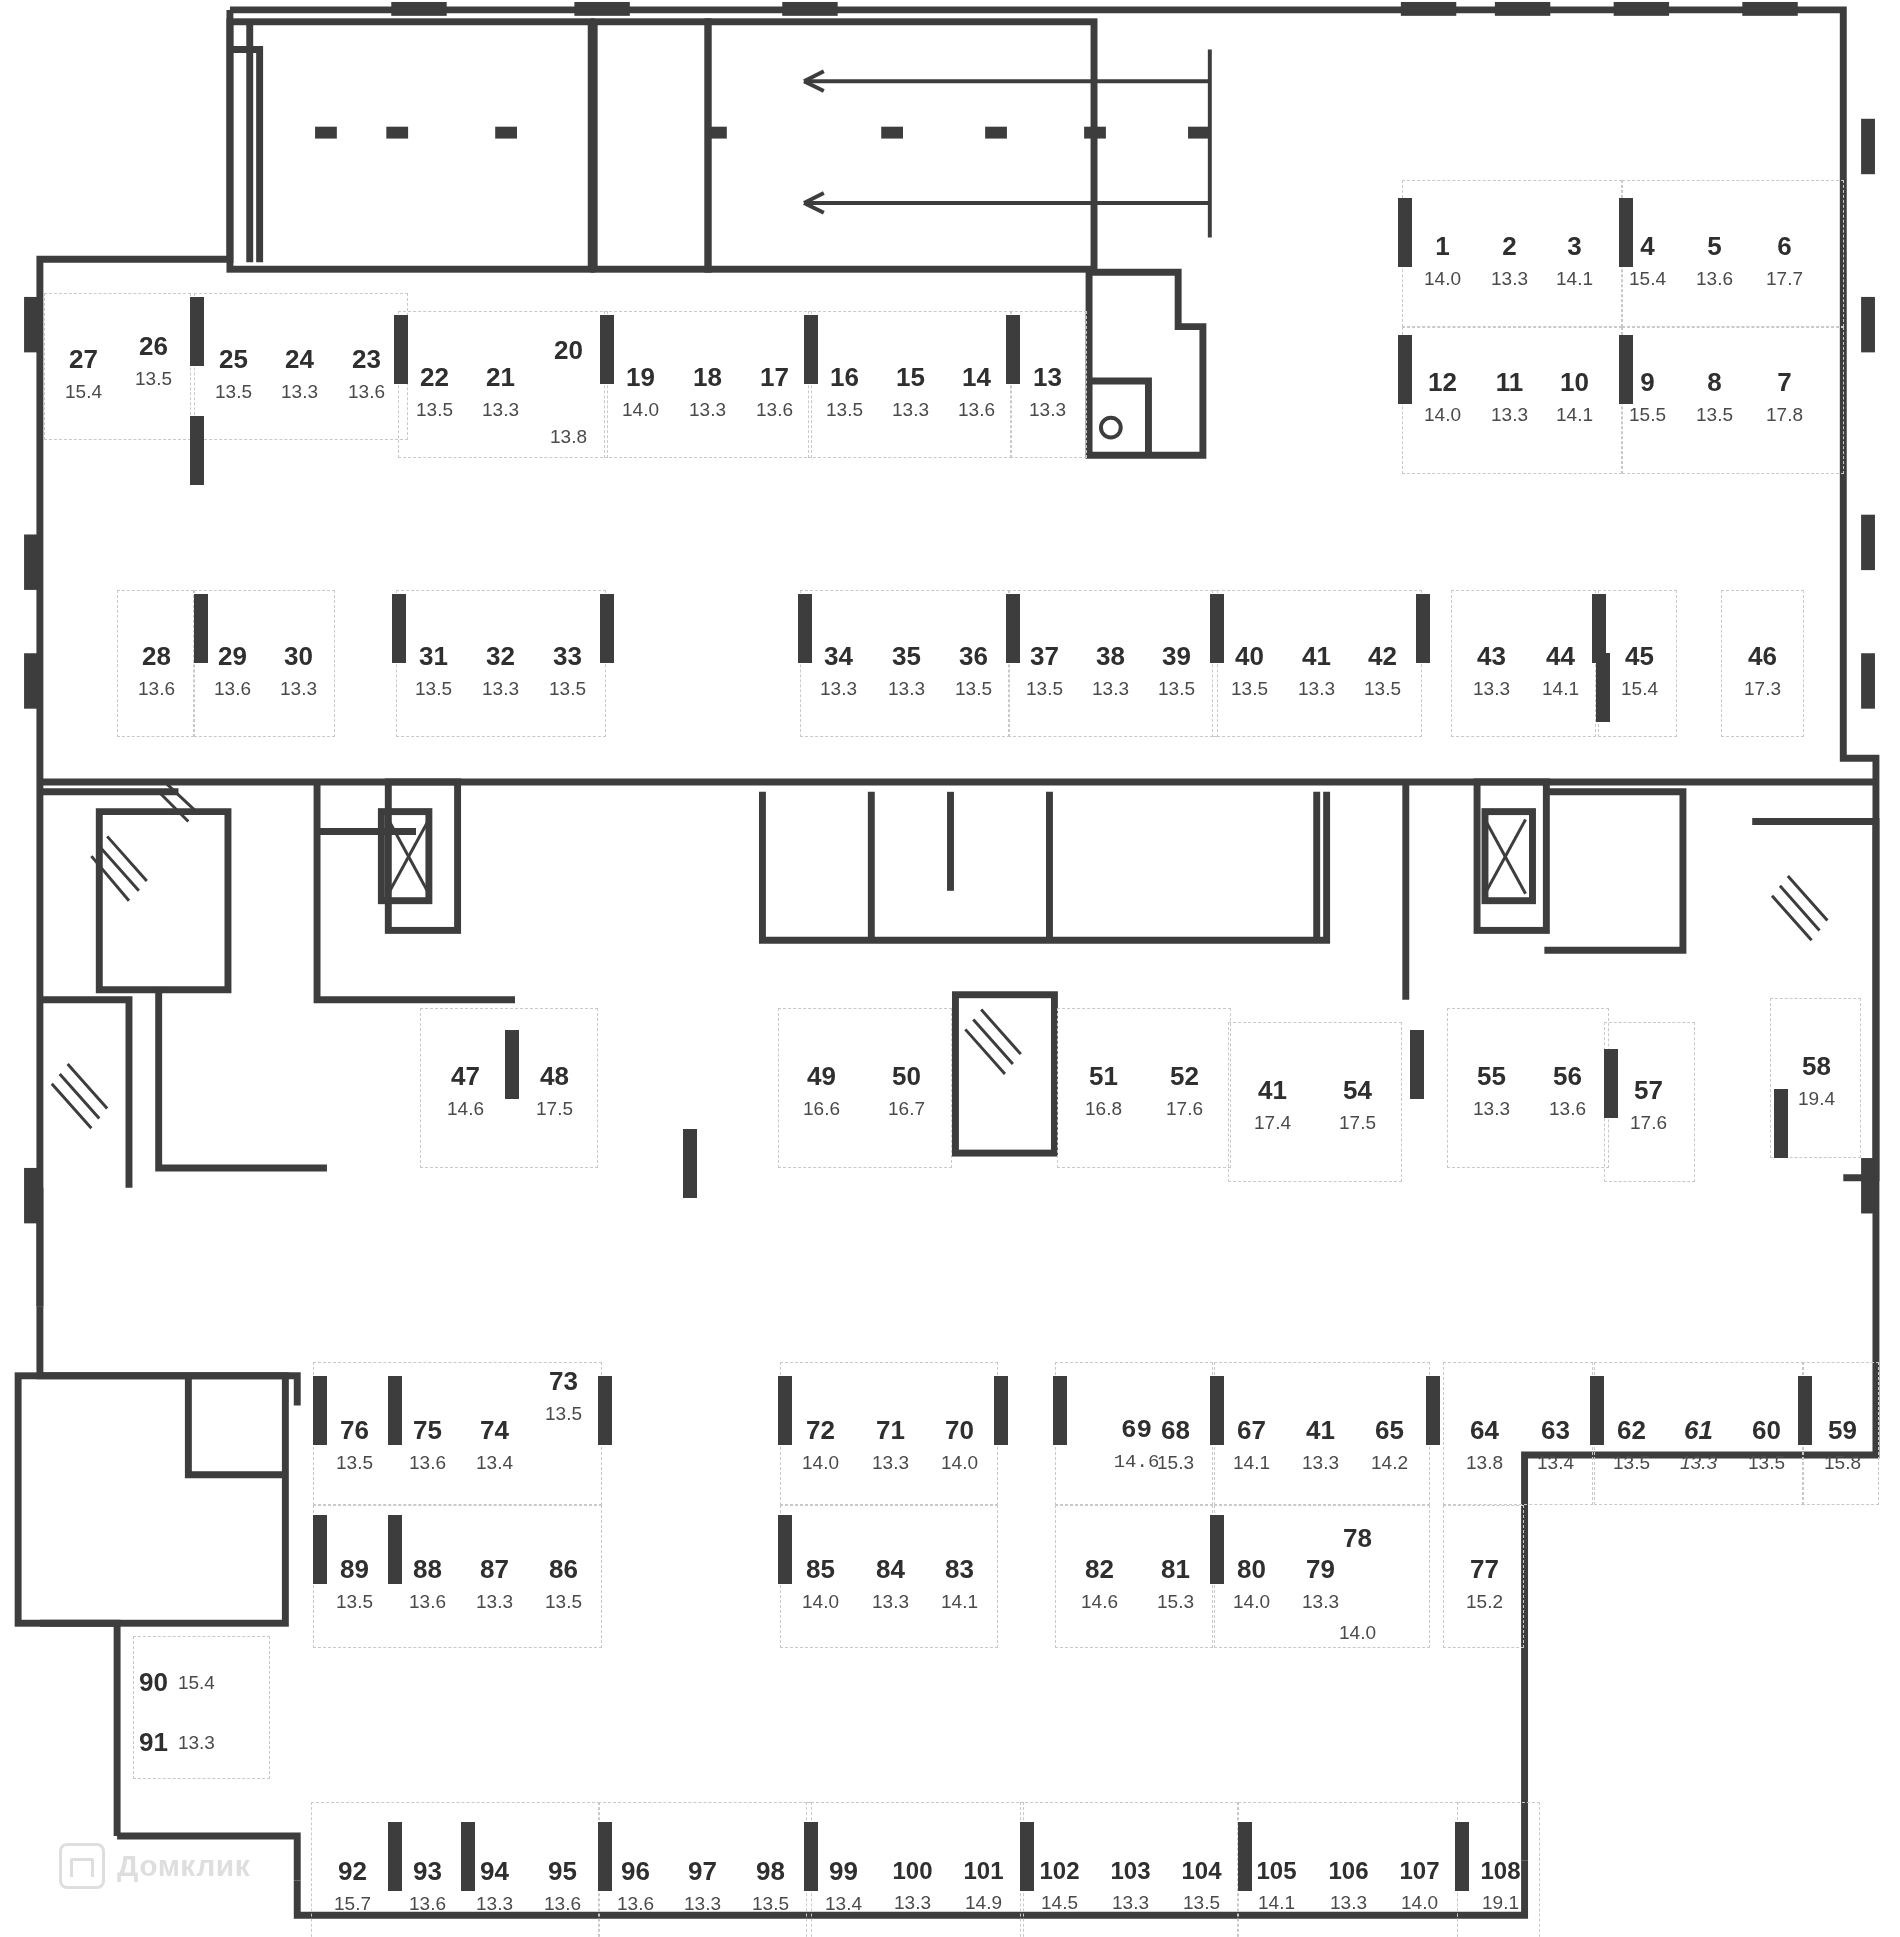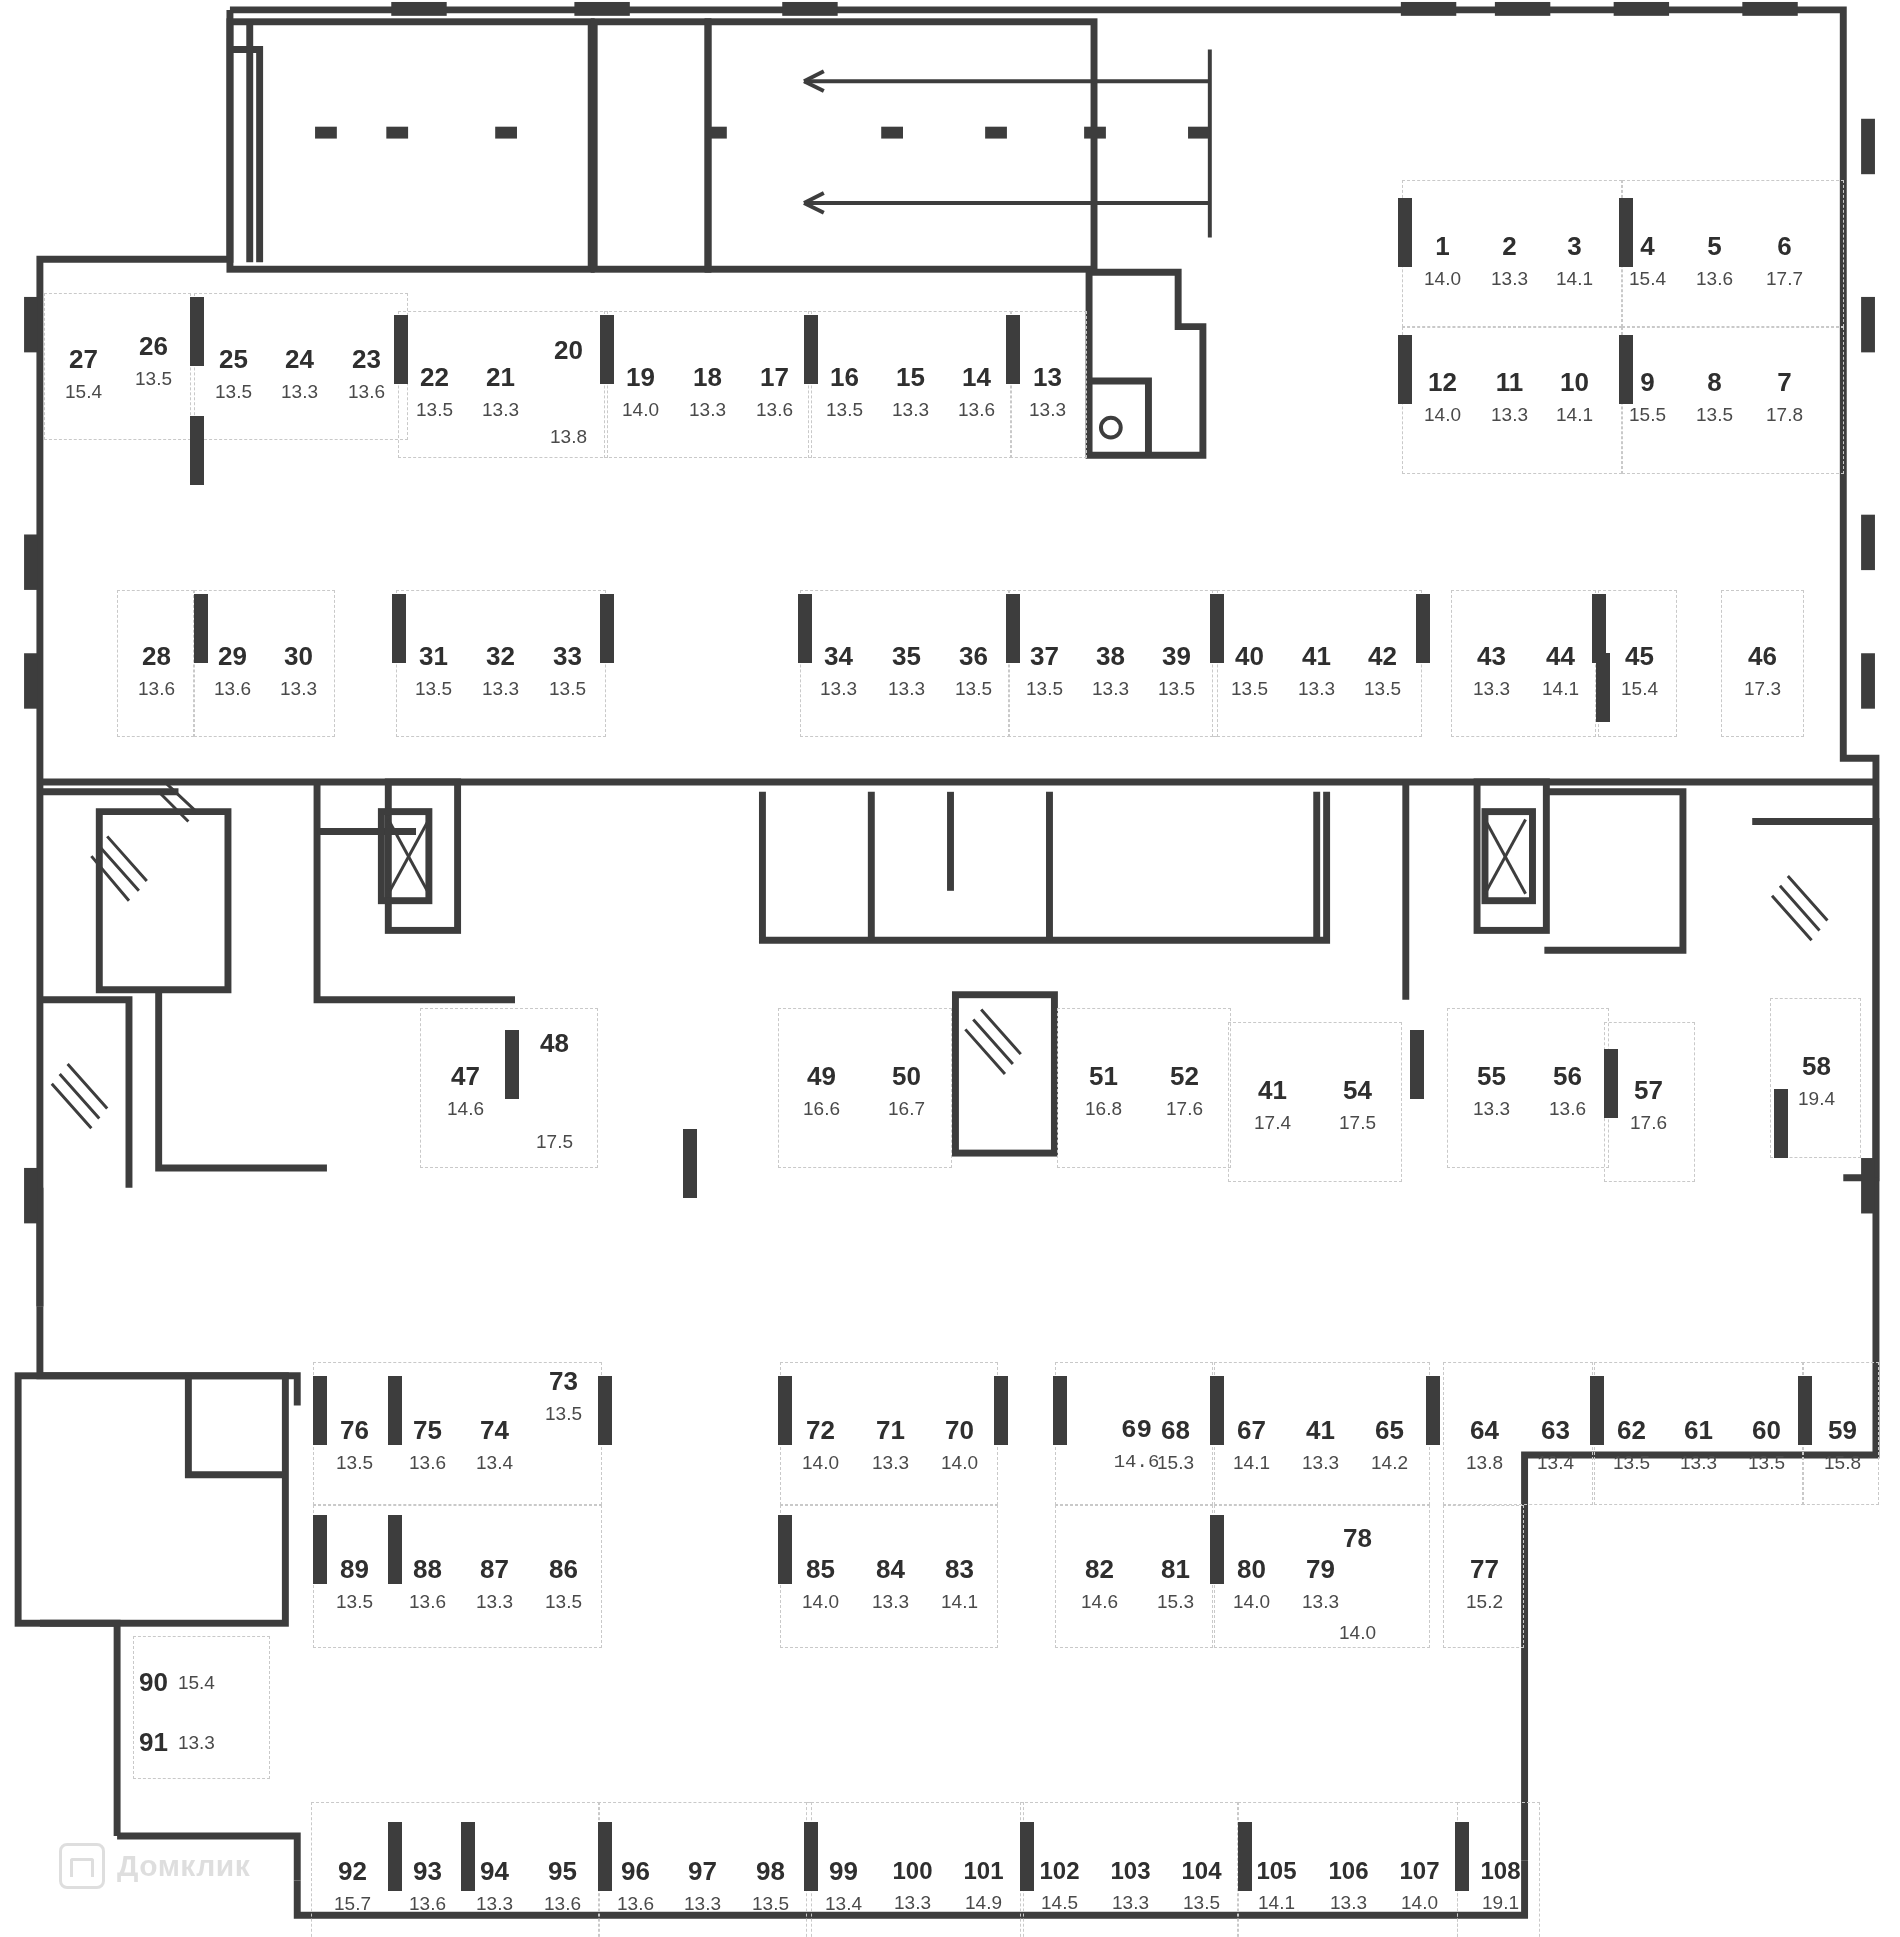--- a/index.html
+++ b/index.html
@@ -364,21 +364,21 @@
         <div class="area">15.4</div>
       </div>
       <div class="lbl" style="left: 1725px; top: 616px; width: 75px; height: 109px;">
         <div class="num">46</div>
         <div class="area">17.3</div>
       </div>
       <div class="lbl" style="left: 426px; top: 1030px; width: 79px; height: 121px;">
         <div class="num">47</div>
         <div class="area">14.6</div>
       </div>
-      <div class="lbl" style="left: 515px; top: 1030px; width: 79px; height: 121px; justify-content: space-between;">
+      <div class="lbl" style="left: 515px; top: 1030px; width: 79px; height: 121px;">
         <div class="num">48</div>
         <div class="area">17.5</div>
       </div>
       <div class="lbl" style="left: 782px; top: 1030px; width: 79px; height: 121px;">
         <div class="num">49</div>
         <div class="area">16.6</div>
       </div>
       <div class="lbl" style="left: 867px; top: 1030px; width: 79px; height: 121px;">
         <div class="num">50</div>
         <div class="area">16.7</div>
@@ -516,21 +516,21 @@
         <div class="area">13.8</div>
       </div>
       <div class="lbl" style="left: 1522px; top: 1386px; width: 67px; height: 117px;">
         <div class="num">63</div>
         <div class="area">13.4</div>
       </div>
       <div class="lbl" style="left: 1598px; top: 1386px; width: 67px; height: 117px;">
         <div class="num">62</div>
         <div class="area">13.5</div>
       </div>
-      <div class="lbl" style="left: 1665px; top: 1386px; width: 67px; height: 117px;">
+      <div class="lbl" style="left: 1665px; top: 1386px; width: 67px; height: 117px; font-style: italic;">
         <div class="num">61</div>
         <div class="area">13.3</div>
       </div>
       <div class="lbl" style="left: 1733px; top: 1386px; width: 67px; height: 117px;">
         <div class="num">60</div>
         <div class="area">13.5</div>
       </div>
       <div class="lbl" style="left: 1808px; top: 1386px; width: 69px; height: 117px;">
         <div class="num">59</div>
         <div class="area">15.8</div>

